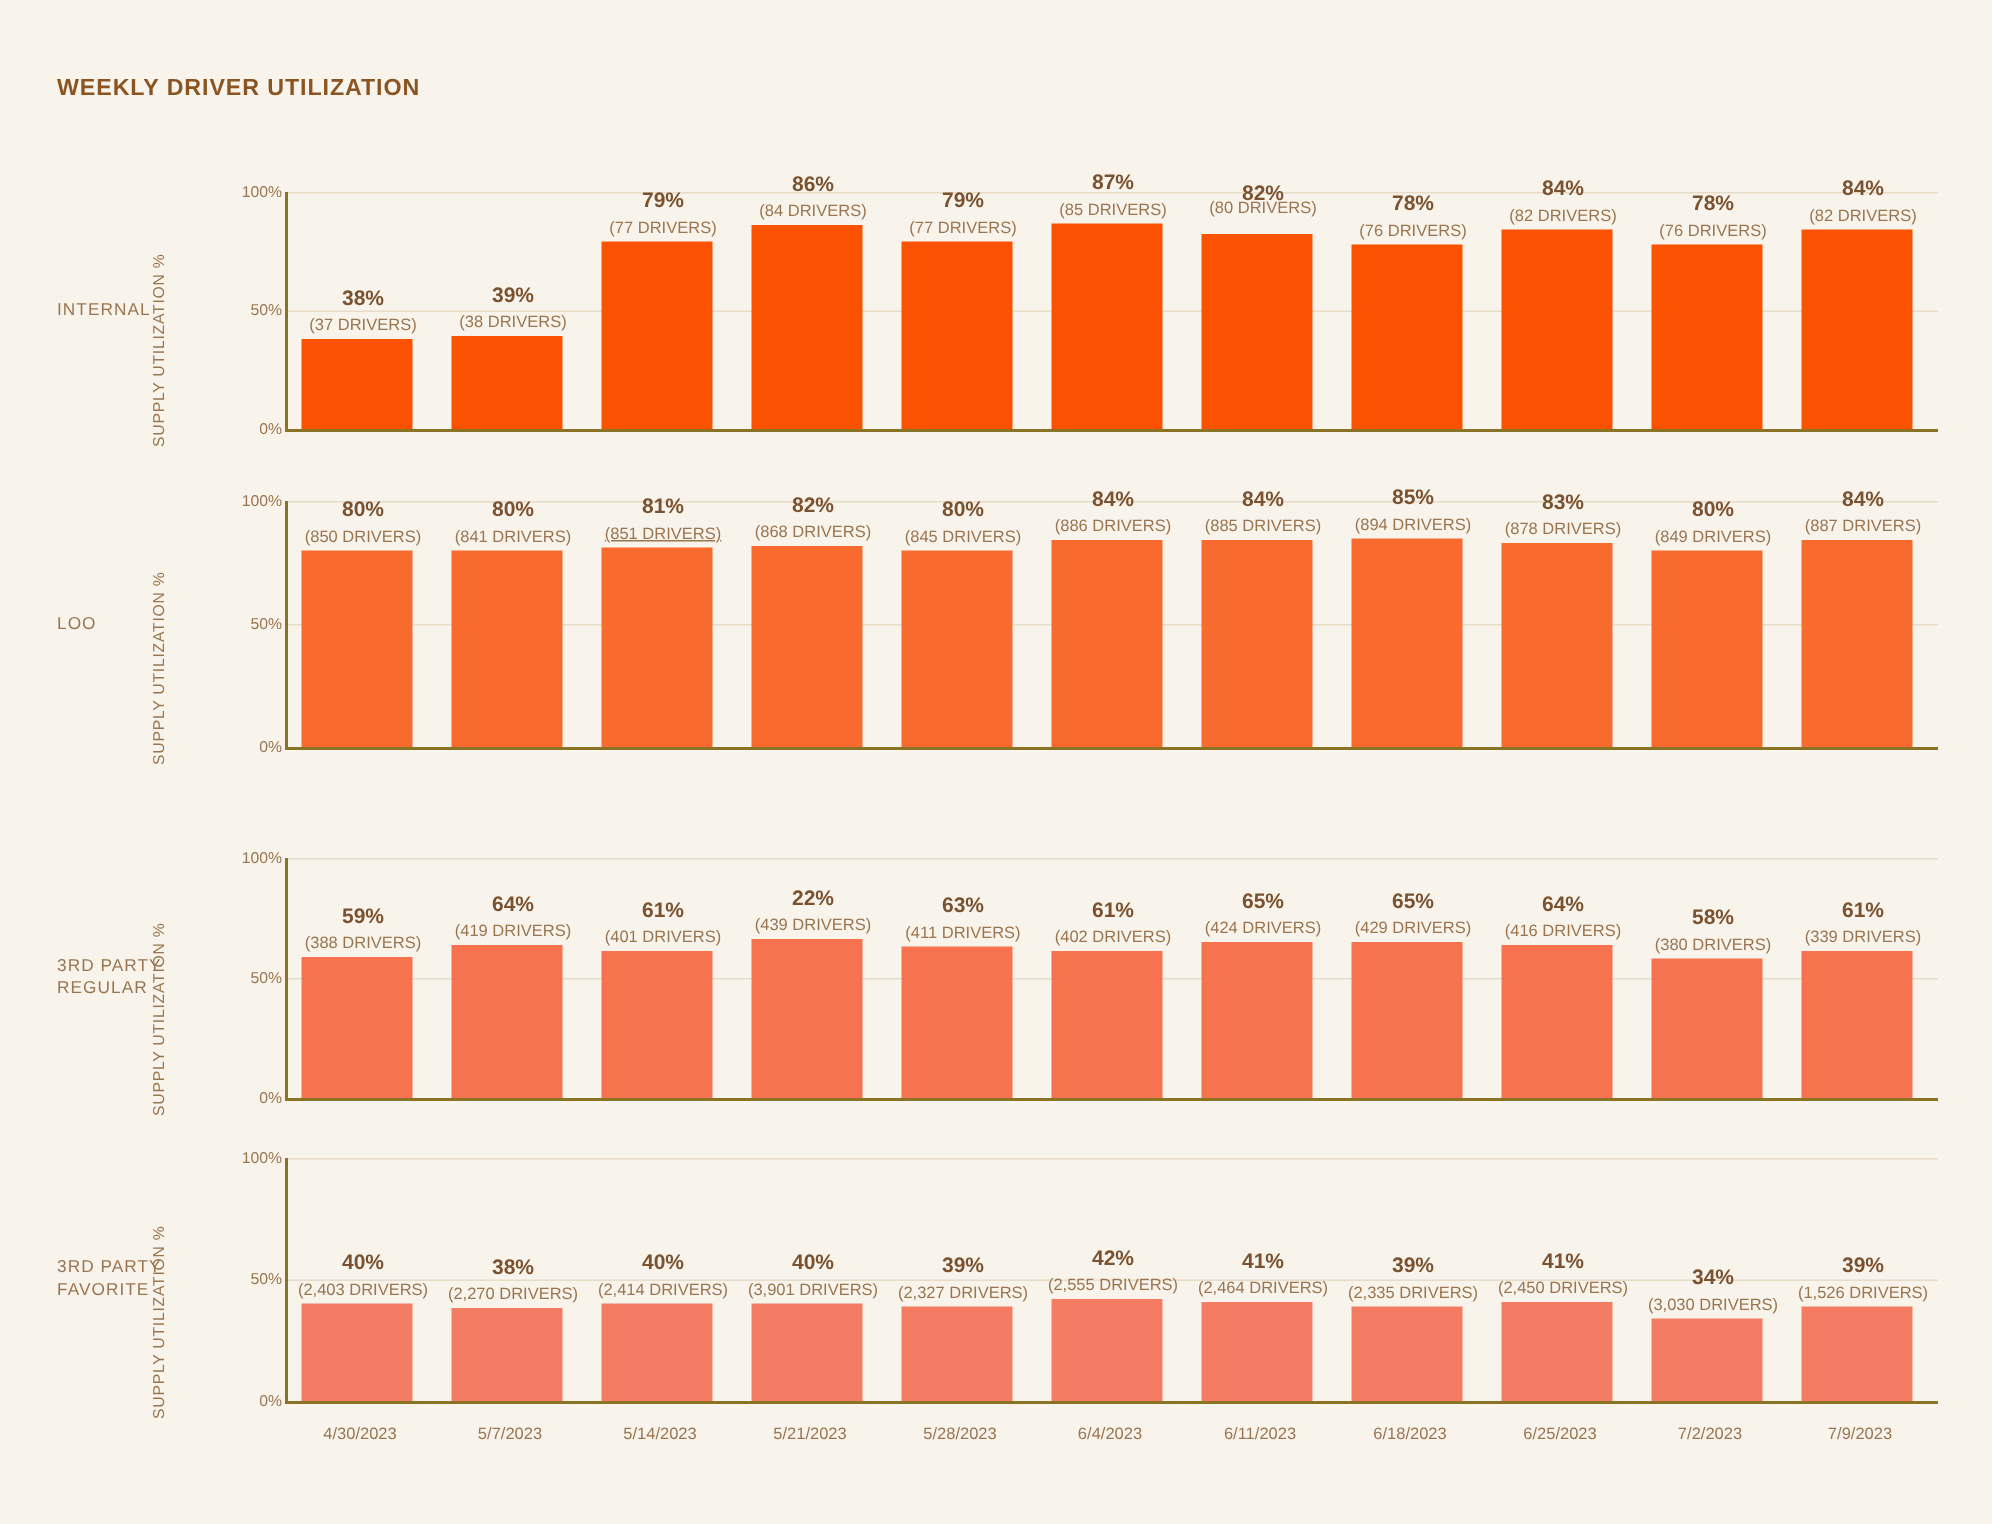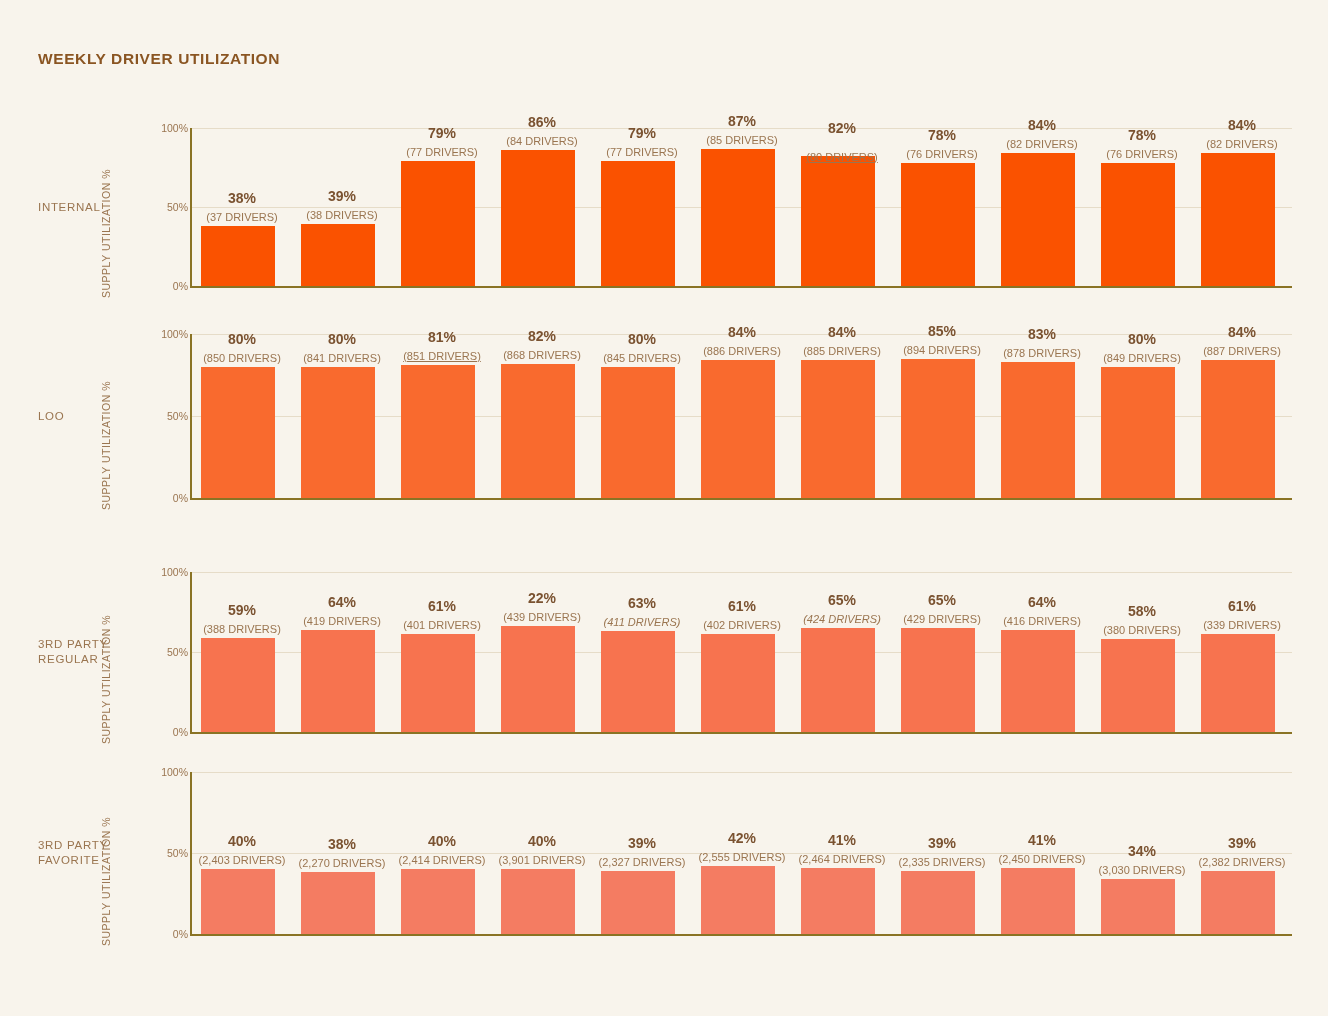--- a/index.html
+++ b/index.html
@@ -177,21 +177,21 @@
               <div class="bar-drv" style="bottom: 127.82px;">(77 DRIVERS)</div>
               <div class="bar-pct" style="bottom: 144.82px;">79%</div>
             </div>
             <div class="bar-slot">
               <div class="bar" style="height: 137.46px; background: rgb(250, 82, 0);"></div>
               <div class="bar-drv" style="bottom: 140.46px;">(85 DRIVERS)</div>
               <div class="bar-pct" style="bottom: 157.46px;">87%</div>
             </div>
             <div class="bar-slot">
               <div class="bar" style="height: 129.56px; background: rgb(250, 82, 0);"></div>
-              <div class="bar-drv" style="bottom: 123px; text-decoration: underline;">(80 DRIVERS)</div>
+              <div class="bar-drv" style="bottom: 141px;">(80 DRIVERS)</div>
               <div class="bar-pct" style="bottom: 149.56px;">82%</div>
             </div>
             <div class="bar-slot">
               <div class="bar" style="height: 123.24px; background: rgb(250, 82, 0);"></div>
               <div class="bar-drv" style="bottom: 126.24px;">(76 DRIVERS)</div>
               <div class="bar-pct" style="bottom: 143.24px;">78%</div>
             </div>
             <div class="bar-slot">
               <div class="bar" style="height: 132.72px; background: rgb(250, 82, 0);"></div>
               <div class="bar-drv" style="bottom: 135.72px;">(82 DRIVERS)</div>
@@ -308,31 +308,31 @@
               <div class="bar-drv" style="bottom: 100.6px;">(401 DRIVERS)</div>
               <div class="bar-pct" style="bottom: 117.6px;">61%</div>
             </div>
             <div class="bar-slot">
               <div class="bar" style="height: 105.6px; background: rgb(247, 115, 79);"></div>
               <div class="bar-drv" style="bottom: 108.6px;">(439 DRIVERS)</div>
               <div class="bar-pct" style="bottom: 125.6px;">22%</div>
             </div>
             <div class="bar-slot">
               <div class="bar" style="height: 100.8px; background: rgb(247, 115, 79);"></div>
-              <div class="bar-drv" style="bottom: 103.8px; font-style: italic;">(411 DRIVERS)</div>
+              <div class="bar-drv" style="bottom: 103.8px;">(411 DRIVERS)</div>
               <div class="bar-pct" style="bottom: 120.8px;">63%</div>
             </div>
             <div class="bar-slot">
               <div class="bar" style="height: 97.6px; background: rgb(247, 115, 79);"></div>
               <div class="bar-drv" style="bottom: 100.6px;">(402 DRIVERS)</div>
               <div class="bar-pct" style="bottom: 117.6px;">61%</div>
             </div>
             <div class="bar-slot">
               <div class="bar" style="height: 104px; background: rgb(247, 115, 79);"></div>
-              <div class="bar-drv" style="bottom: 107px; font-style: italic;">(424 DRIVERS)</div>
+              <div class="bar-drv" style="bottom: 107px;">(424 DRIVERS)</div>
               <div class="bar-pct" style="bottom: 124px;">65%</div>
             </div>
             <div class="bar-slot">
               <div class="bar" style="height: 104px; background: rgb(247, 115, 79);"></div>
               <div class="bar-drv" style="bottom: 107px;">(429 DRIVERS)</div>
               <div class="bar-pct" style="bottom: 124px;">65%</div>
             </div>
             <div class="bar-slot">
               <div class="bar" style="height: 102.4px; background: rgb(247, 115, 79);"></div>
               <div class="bar-drv" style="bottom: 105.4px; margin-top: 48px;">(416 DRIVERS)</div>
@@ -409,22 +409,35 @@
               <div class="bar-drv" style="bottom: 69.42px;">(2,450 DRIVERS)</div>
               <div class="bar-pct" style="bottom: 86.42px;">41%</div>
             </div>
             <div class="bar-slot">
               <div class="bar" style="height: 55.08px; background: rgb(244, 124, 98);"></div>
               <div class="bar-drv" style="bottom: 58.08px;">(3,030 DRIVERS)</div>
               <div class="bar-pct" style="bottom: 75.08px;">34%</div>
             </div>
             <div class="bar-slot">
               <div class="bar" style="height: 63.18px; background: rgb(244, 124, 98);"></div>
-              <div class="bar-drv" style="bottom: 66.18px;">(2,382 DRIVERS)</div>
+              <div class="bar-drv" style="bottom: 66.18px;">(1,526 DRIVERS)</div>
               <div class="bar-pct" style="bottom: 83.18px;">39%</div>
             </div>
           </div>
         </div>
       </div>
     </div>
 
+  <div class="xaxis" id="xaxis" style="top: 950px;">
+      <div class="xtick">4/30/2023</div>
+      <div class="xtick">5/7/2023</div>
+      <div class="xtick">5/14/2023</div>
+      <div class="xtick">5/21/2023</div>
+      <div class="xtick">5/28/2023</div>
+      <div class="xtick">6/4/2023</div>
+      <div class="xtick">6/11/2023</div>
+      <div class="xtick">6/18/2023</div>
+      <div class="xtick">6/25/2023</div>
+      <div class="xtick">7/2/2023</div>
+      <div class="xtick">7/9/2023</div>
+    </div>
 
 </div>
 
 </body></html>

